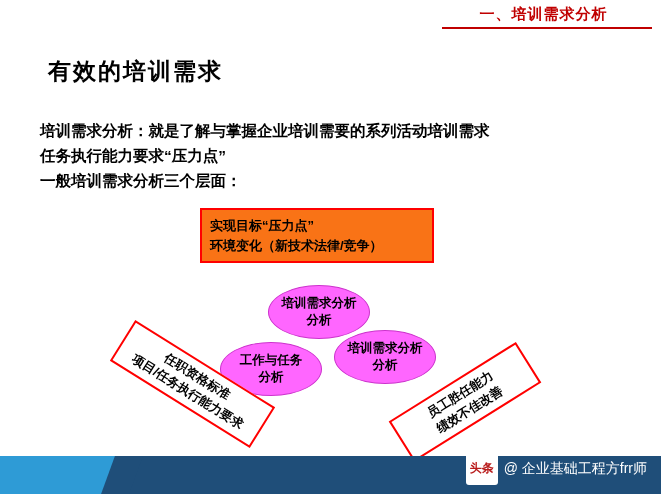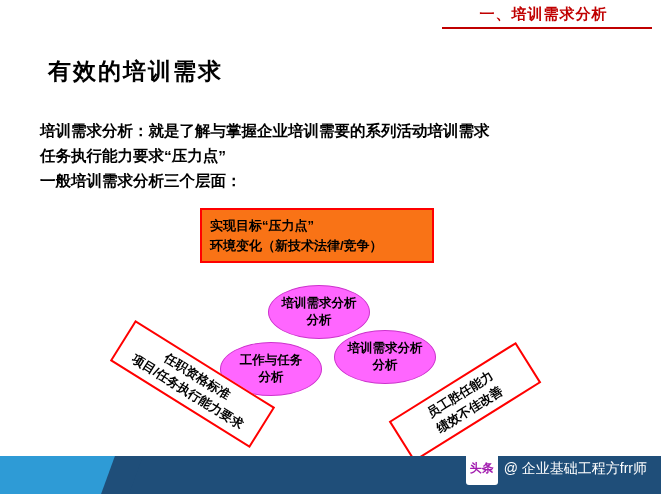--- a/index.html
+++ b/index.html
@@ -193,21 +193,21 @@
     right: 14px;
     bottom: 9px;
     font-size: 14px;
     color: #ffffff;
     display: flex;
     align-items: center;
   }
   .brand-badge {
     display: inline-block;
     background: #ffffff;
-    color: #a21caf;
+    color: #b91c1c;
     font-size: 12px;
     font-weight: bold;
     border-radius: 3px;
     padding: 8px 4px;
     margin-right: 6px;
   }
   .brand-text { font-size: 14px; }
 </style>
 </head>
 <body>

